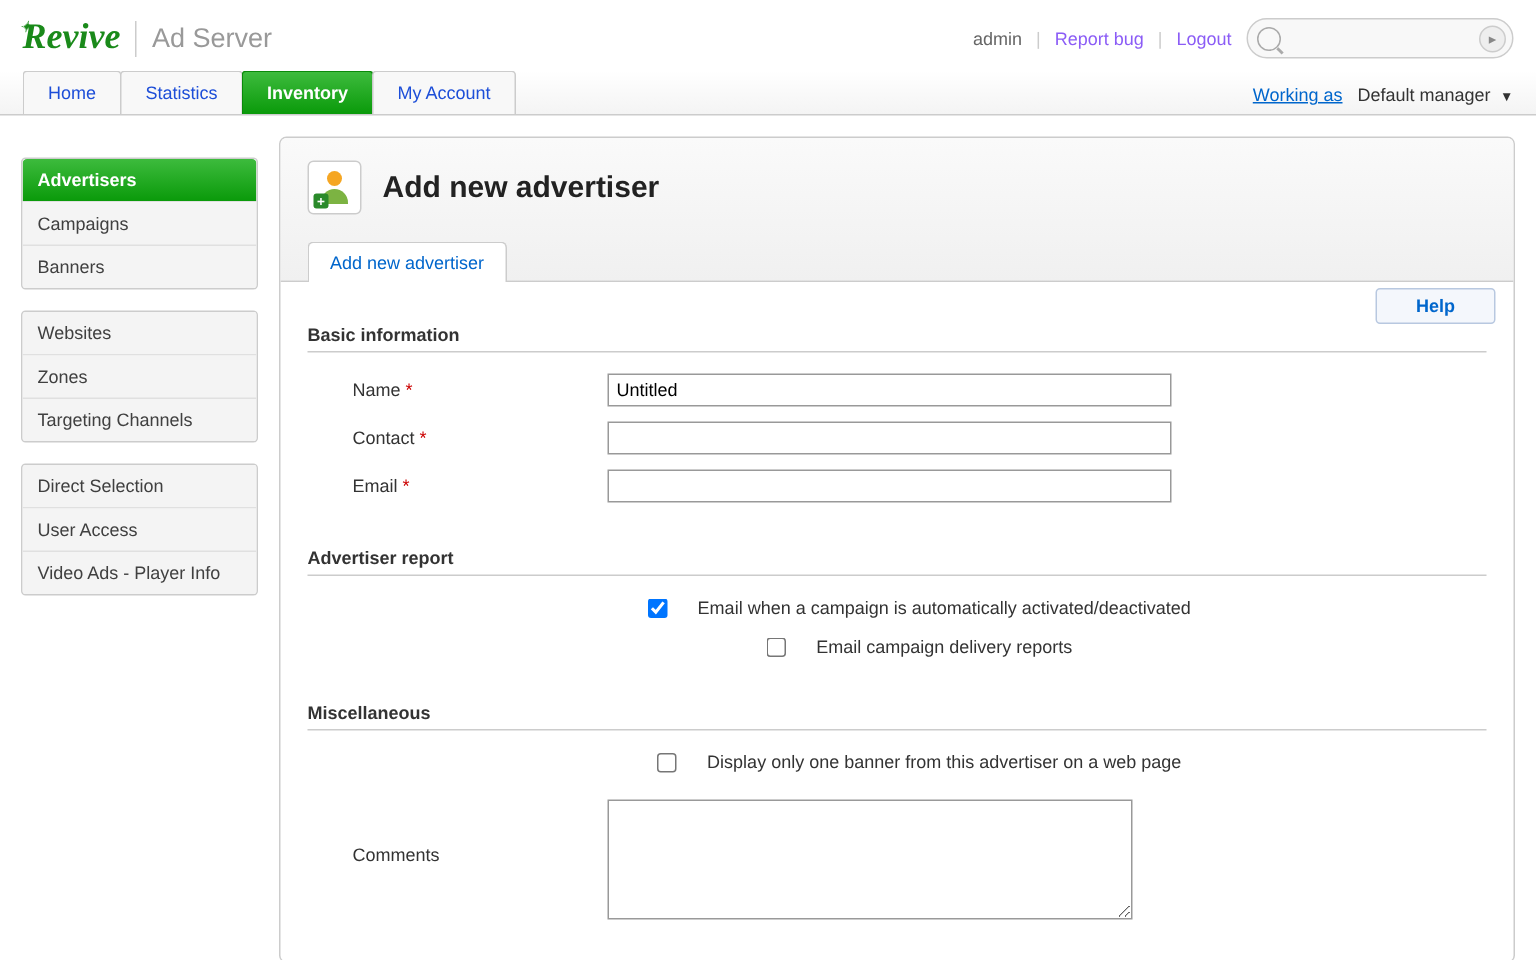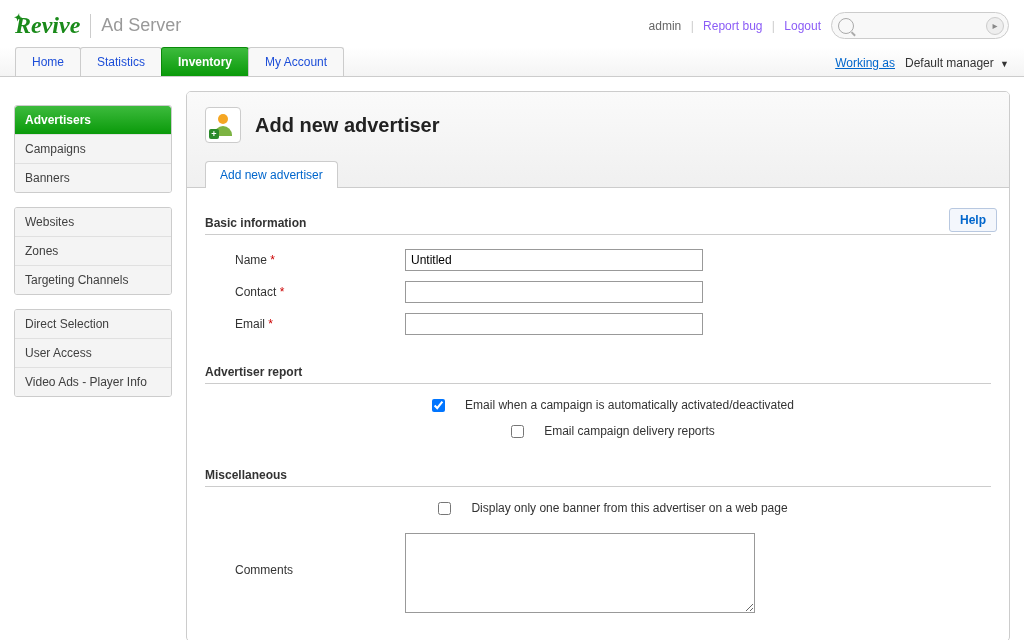--- a/index.html
+++ b/index.html
@@ -44,30 +44,30 @@
     .title-row { display: flex; align-items: center; gap: 14px; margin-bottom: 18px; }
     .title-icon { width: 36px; height: 36px; border: 1px solid #ccc; border-radius: 4px; background: #fff; display: flex; align-items: center; justify-content: center; position: relative; }
     .title-icon::before { content: ""; width: 10px; height: 10px; border-radius: 50%; background: #f5a623; position: absolute; top: 6px; }
     .title-icon::after { content: ""; width: 18px; height: 10px; border-radius: 10px 10px 0 0; background: #7cb342; position: absolute; bottom: 6px; }
     .plus-badge { position: absolute; bottom: 3px; left: 3px; width: 10px; height: 10px; background: #2a8a2a; color: #fff; font-size: 9px; font-weight: bold; display: flex; align-items: center; justify-content: center; border-radius: 2px; z-index: 1; }
     .page-title { font-size: 20px; font-weight: bold; color: #222; }
     .sub-tabs { display: flex; }
     .sub-tab { padding: 6px 14px; border: 1px solid #ccc; border-bottom: none; background: #fff; border-radius: 4px 4px 0 0; font-size: 12px; color: #0066cc; margin-bottom: -1px; cursor: pointer; }
     
     .main-body { padding: 18px; position: relative; }
-    .help-btn { position: absolute; top: 20px; right: 12px; border: 1px solid #b8c8e0; background: #f4f7fc; color: #0066cc; padding: 4px 10px; border-radius: 3px; font-size: 12px; font-weight: bold; cursor: pointer; }
+    .help-btn { position: absolute; top: 4px; right: 12px; border: 1px solid #b8c8e0; background: #f4f7fc; color: #0066cc; padding: 4px 26px; border-radius: 3px; font-size: 12px; font-weight: bold; cursor: pointer; }
     
     .section-title { font-size: 12px; font-weight: bold; color: #333; border-bottom: 1px solid #ccc; padding-bottom: 4px; margin-bottom: 14px; margin-top: 10px; }
     .section-title:first-child { margin-top: 20px; }
     
     .form-row { display: flex; align-items: center; margin-bottom: 10px; padding-left: 30px; }
     .form-label { width: 170px; font-size: 12px; color: #333; }
     .form-label-narrow { width: 125px; font-size: 11px; color: #333; line-height: 1.3; }
     .req { color: #c00; }
-    .form-input { width: 298px; padding: 3px 5px; border: 1px solid #999; font-size: 12px; }
+    .form-input { width: 376px; padding: 3px 5px; border: 1px solid #999; font-size: 12px; }
     .form-input-small { width: 50px; padding: 3px 5px; border: 1px solid #999; font-size: 12px; }
     
     .check-row { display: flex; align-items: center; gap: 20px; margin-bottom: 12px; padding-left: 30px; font-size: 12px; justify-content: center; }
     .check-row input[type="checkbox"] { width: 13px; height: 13px; }
     
     .textarea { width: 350px; height: 80px; border: 1px solid #999; padding: 4px; font-family: inherit; font-size: 12px; resize: vertical; }
   </style>
 </head>
 <body>
 

